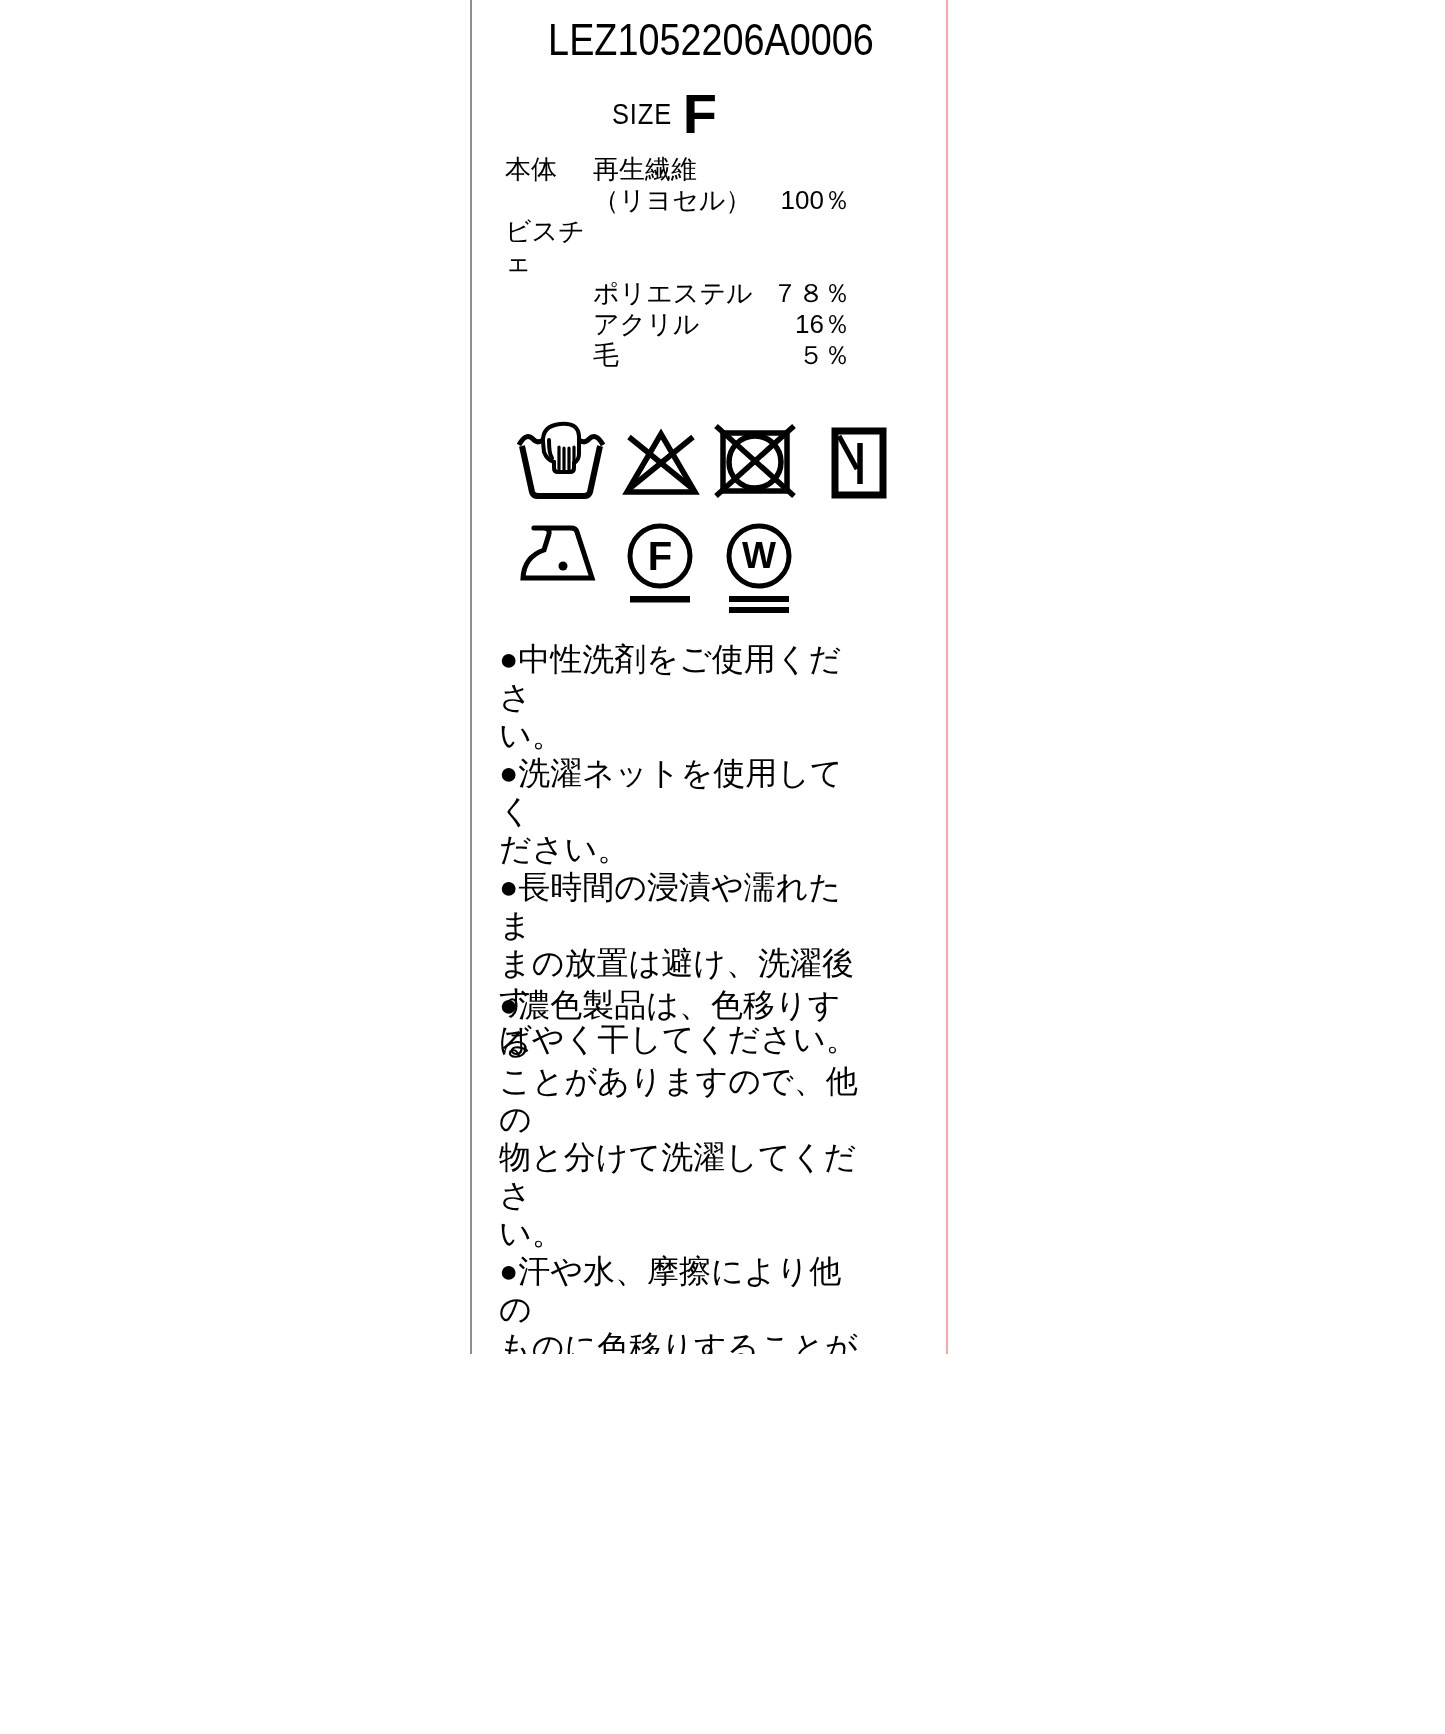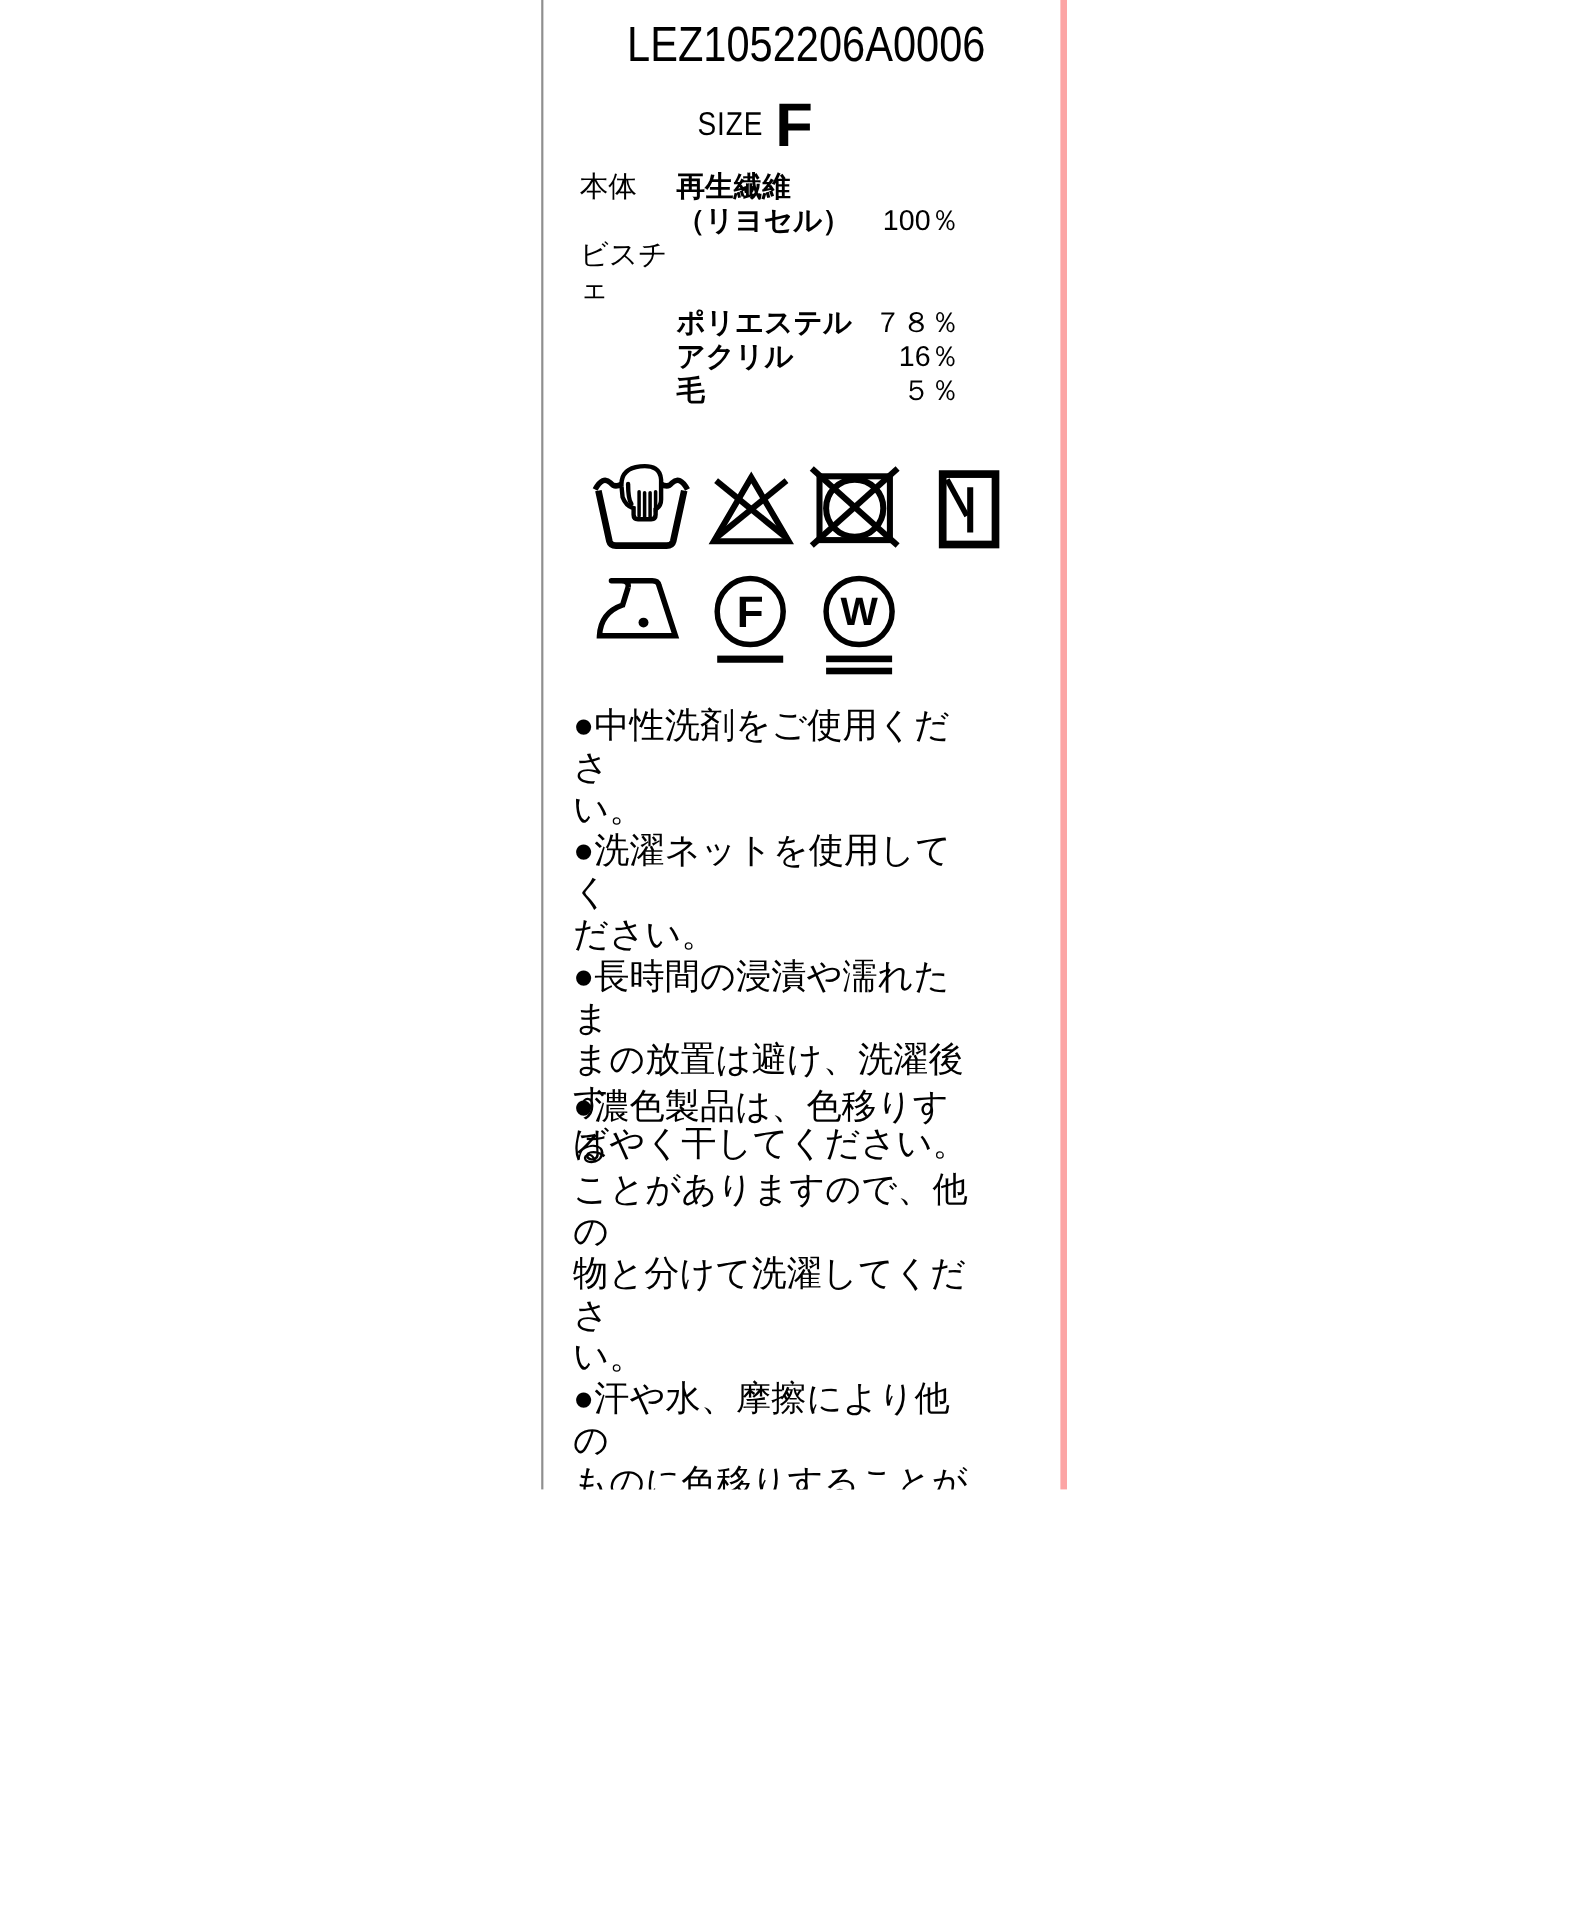--- a/index.html
+++ b/index.html
@@ -5,25 +5,25 @@
   html,body { margin:0; padding:0; }
   body {
     width:1445px; height:1734px;
     background:#ffffff;
     position:relative;
     overflow:hidden;
     font-family:"Liberation Sans","DejaVu Sans",sans-serif;
     color:#000;
   }
   .label {
-    position:absolute; left:492px; top:0;
+    position:absolute; left:470px; top:0;
     width:478px; height:1354px;
     box-sizing:border-box;
     border-left:2px solid #8f8f8f;
-    border-right:6px solid #fca5a5;
+    border-right:2px solid #fca5a5;
     overflow:hidden;
     background:#fff;
   }
   .code {
     position:absolute; top:16px; left:12px; width:454px;
     text-align:center;
     font-size:45px; line-height:48px;
     transform:scaleX(0.84);
     transform-origin:center;
     white-space:nowrap;
@@ -37,21 +37,21 @@
     transform:scaleX(0.85); transform-origin:left center;
   }
   .size-val { font-size:56px; font-weight:bold; line-height:56px; }
 
   .comp {
     position:absolute; top:154px; left:33px; width:345px;
     font-size:26px; line-height:31px;
   }
   .comp-row { display:flex;justify-content:center; }
   .comp-part { flex:none; width:88px; }
-  .comp-mat  { flex:1;font-weight:bold; }
+  .comp-mat  { flex:1; }
   .comp-pct  { flex:none; text-align:right; }
 
   .sym { position:absolute; }
   .sym svg { display:block; }
 
   .care {
     position:absolute; left:27px; width:372px;
     font-size:32px; line-height:38px;
     white-space:pre-line;
     letter-spacing:0;

